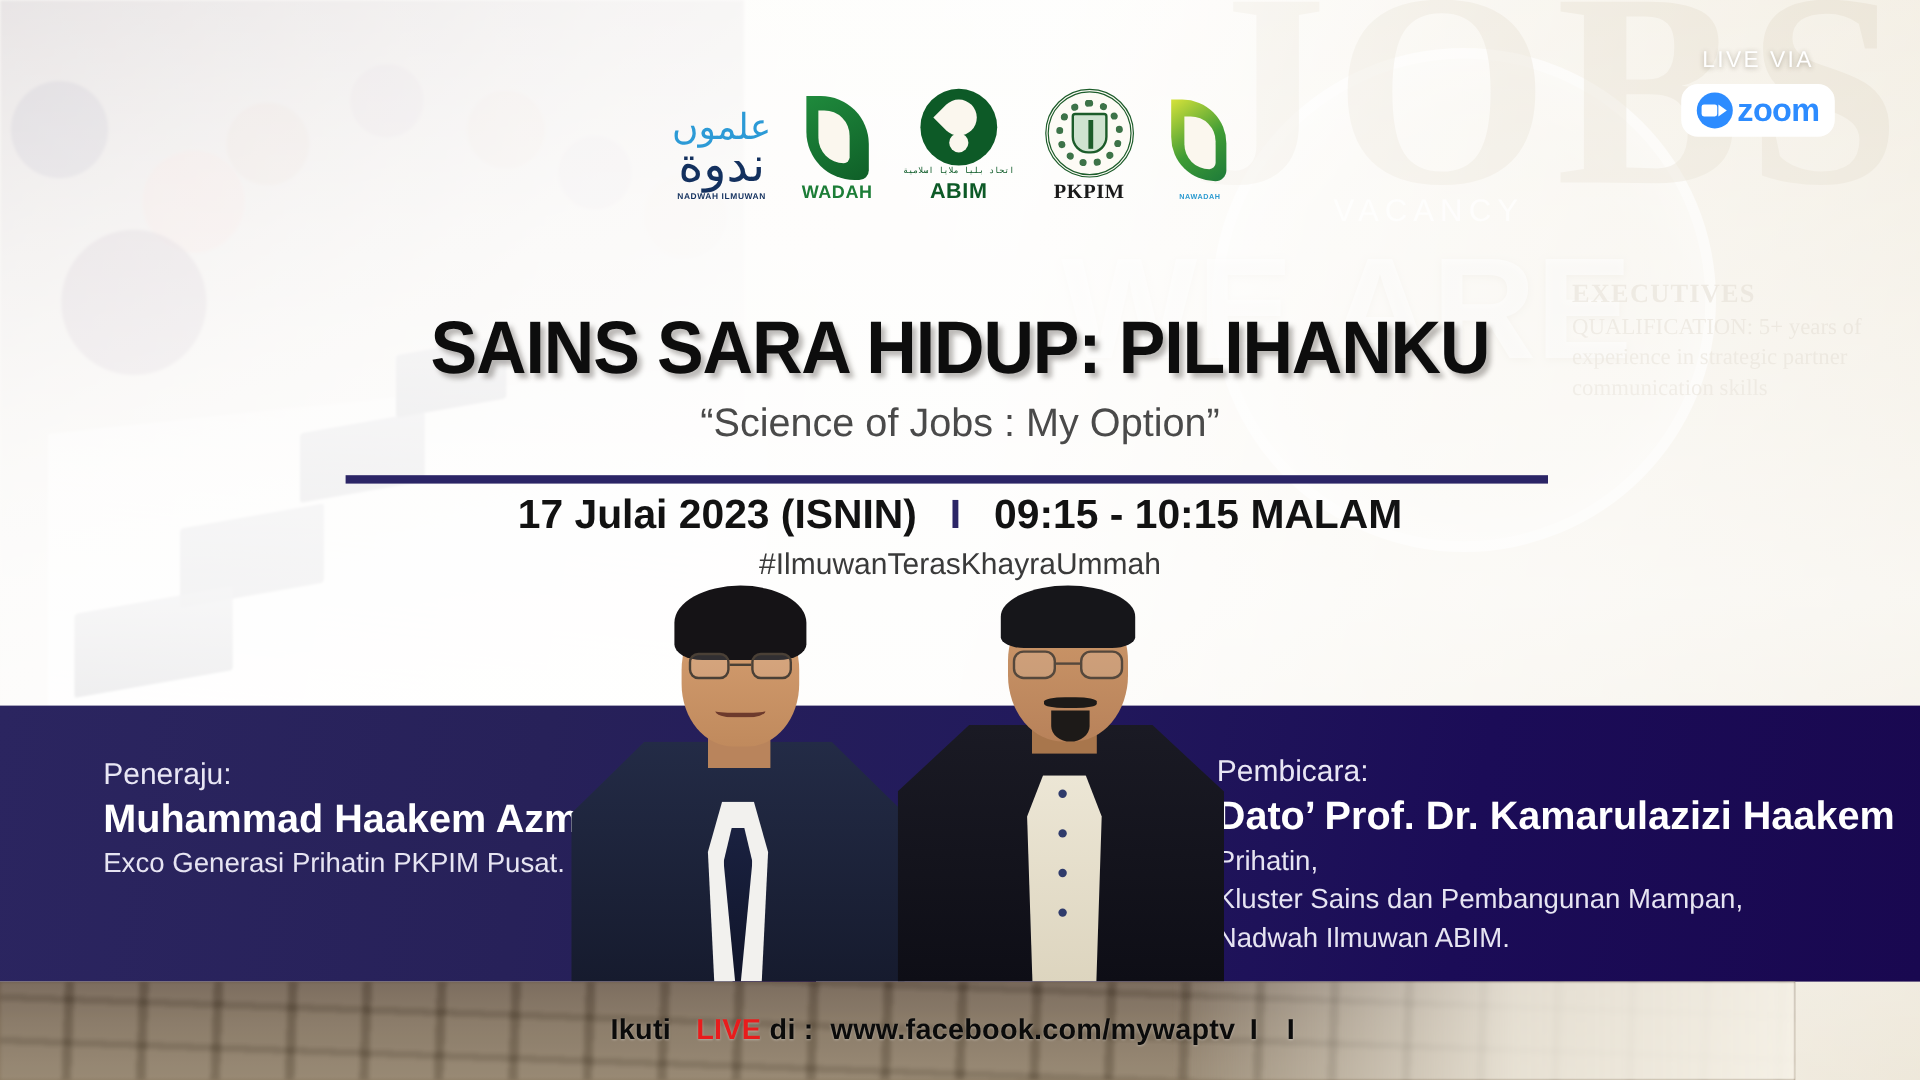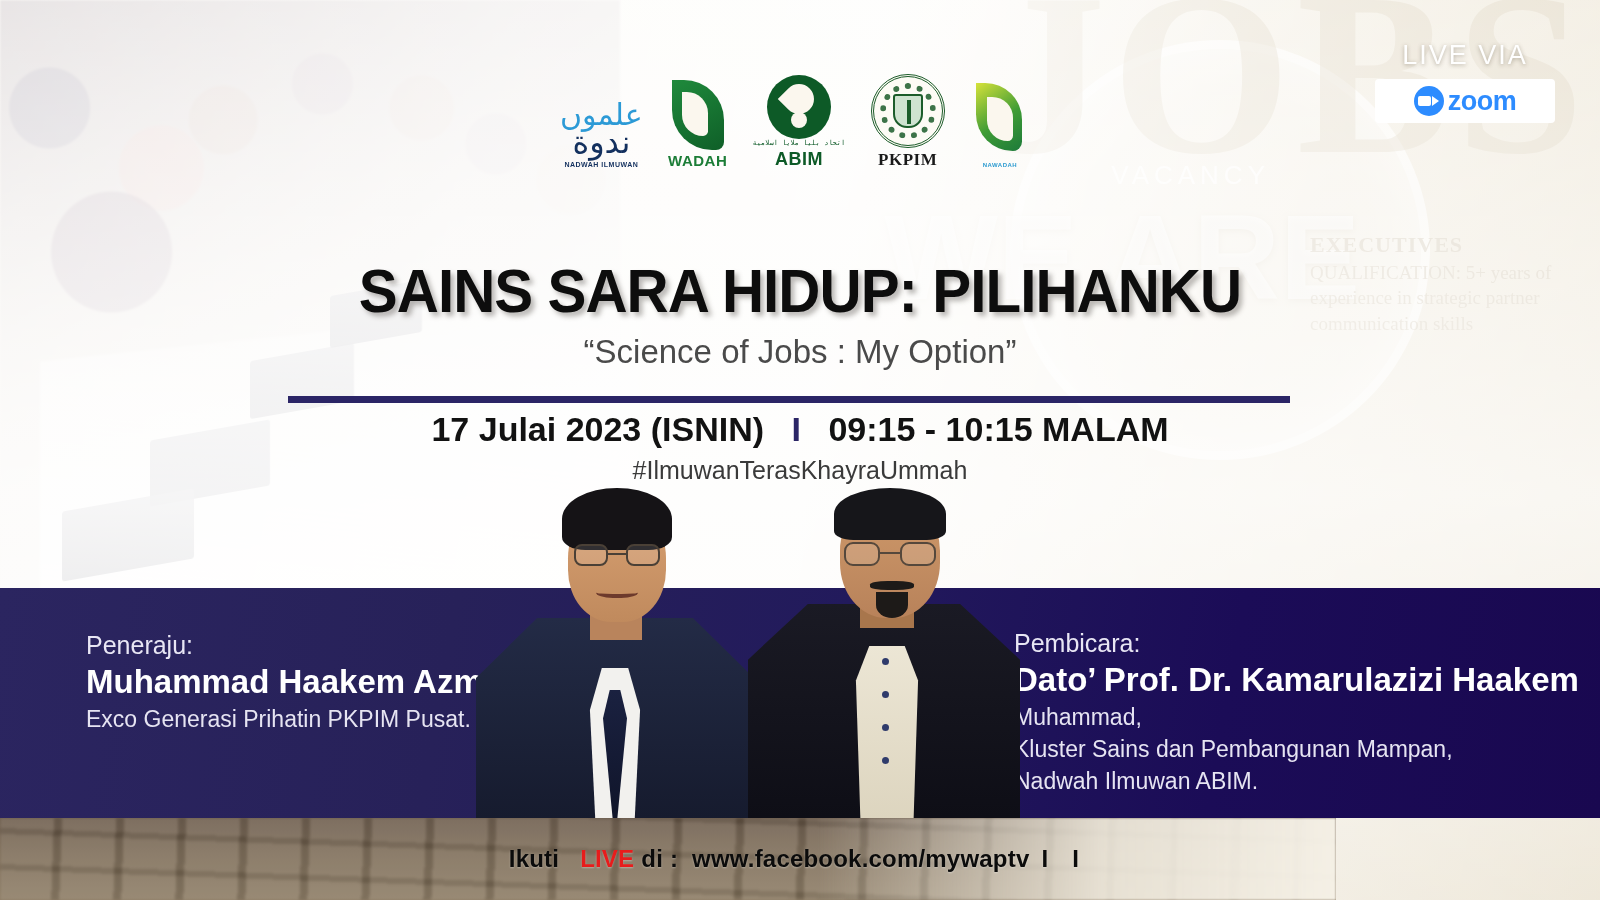--- a/index.html
+++ b/index.html
@@ -94,21 +94,21 @@
   .logos {
     position:absolute; top:28px; left:560px; width:470px; height:140px;
     display:flex; align-items:flex-end; justify-content:space-between; gap:4px;
   }
   .logo { display:flex; flex-direction:column; align-items:center; justify-content:flex-end;margin-top:40px; }
   .logo-mark { display:flex; align-items:center; justify-content:center; }
   .logo-cap {
     font-weight:bold; line-height:1; margin-top:3px; letter-spacing:0.5px;
   }
   .l-nadwah .ar { font-size:30px; color:#2c9ad6; font-family:"DejaVu Sans", sans-serif; line-height:1; }
-  .l-nadwah .ar2 { font-size:32px; color:#13305e; font-family:"DejaVu Sans", sans-serif; line-height:1; margin-top:-4px;}
+  .l-nadwah .ar2 { font-size:40px; color:#13305e; font-family:"DejaVu Sans", sans-serif; line-height:1; margin-top:-4px;}
   .l-nadwah .logo-cap { font-size:7px; color:#13305e; }
 
   .l-wadah .swoosh {
     width:52px; height:70px; border-radius:0 40px 8px 40px;
     background:linear-gradient(150deg,#1f8a3c,#0f5f28);
     position:relative;
   }
   .l-wadah .swoosh::after{
     content:""; position:absolute; left:10px; top:12px; width:26px; height:44px;
     border-radius:0 26px 6px 26px; background:#fbf7ee;
@@ -160,26 +160,26 @@
     position:absolute; left:17px; top:20px; width:26px; height:44px;
     border-radius:0 24px 6px 24px; background:#fbf7ee;
   }
   .l-nawadah .logo-cap { font-size:6px; color:#2b9ad0; }
 
   
   .livevia {
     position:absolute; top:40px; left:1365px; width:200px; text-align:center;
   }
   .livevia .lv-text {
-    font-size:27px; letter-spacing:2px; color:#ffffff; font-weight:400;
+    font-size:19px; letter-spacing:2px; color:#ffffff; font-weight:400;
     text-shadow:0 1px 4px rgba(90,80,60,0.45);
   }
   .zoom-badge {
-    margin:8px auto 0; width:180px; height:44px; background:#ffffff;
-    border-radius:4px; display:flex; align-items:center; justify-content:center; gap:4px;
+    margin:8px auto 0; width:128px; height:44px; background:#ffffff;
+    border-radius:14px; display:flex; align-items:center; justify-content:center; gap:4px;
   }
   .zoom-cam {
     width:30px; height:30px; border-radius:50%; background:#2d8cff;
     display:flex; align-items:center; justify-content:center;
   }
   .zoom-cam .body { width:13px; height:10px; background:#fff; border-radius:2px; }
   .zoom-cam .lens { width:0; height:0; border-top:5px solid transparent; border-bottom:5px solid transparent; border-left:7px solid #fff; margin-left:1px; }
   .zoom-word { font-size:27px; font-weight:bold; color:#2d8cff; letter-spacing:-0.5px; }
 
   
@@ -315,21 +315,21 @@
     position:absolute; top:0; width:36px; height:24px; border:2px solid #55483c; border-radius:9px;
     background:rgba(255,255,255,0.14);
   }
   .p2 .glasses .gl { left:0; } .p2 .glasses .gr { right:0; }
   .p2 .glasses .bridge { position:absolute; top:10px; left:36px; width:20px; height:2px; background:#55483c; }
   .p2 .mous { position:absolute; bottom:228px; left:122px; width:44px; height:9px; background:#1d1a18; border-radius:40%; }
   .p2 .goatee { position:absolute; bottom:200px; left:128px; width:32px; height:26px; background:#1d1a18; border-radius:0 0 50% 50%; }
 
   
   .footer {
-    position:absolute; left:0; bottom:0; width:1336px; height:82px;
+    position:absolute; left:0; bottom:0; width:1496px; height:82px;
     background:linear-gradient(180deg,#6b5a4a 0%, #7b6a55 40%, #8b7a62 100%);
     overflow:hidden;
   }
   .kbd {
     position:absolute; inset:0; opacity:0.55;
     background:
       repeating-linear-gradient(92deg, rgba(255,255,255,0.14) 0 54px, rgba(0,0,0,0.22) 54px 62px),
       repeating-linear-gradient(2deg, rgba(255,255,255,0.10) 0 30px, rgba(0,0,0,0.18) 30px 36px);
     filter:blur(1.6px);
   }
@@ -486,21 +486,21 @@
 
   <div class="block-left">
     <div class="role">Peneraju:</div>
     <div class="person">Muhammad Haakem Azman</div>
     <div class="affil">Exco Generasi Prihatin PKPIM Pusat.</div>
   </div>
 
   <div class="block-right">
     <div class="role">Pembicara:</div>
     <div class="person">Dato’ Prof. Dr. Kamarulazizi Haakem</div>
-    <div class="affil">Muhammad,</div>
+    <div class="affil">Prihatin,</div>
     <div class="affil">Kluster Sains dan Pembangunan Mampan,</div>
     <div class="affil">Nadwah Ilmuwan ABIM.</div>
   </div>
 
   <div class="footer">
     <div class="kbd"></div>
     <div class="footer-right-fade"></div>
     <div class="footer-text">
       <span class="lead">Ikuti</span>
       <span class="live">LIVE</span>

